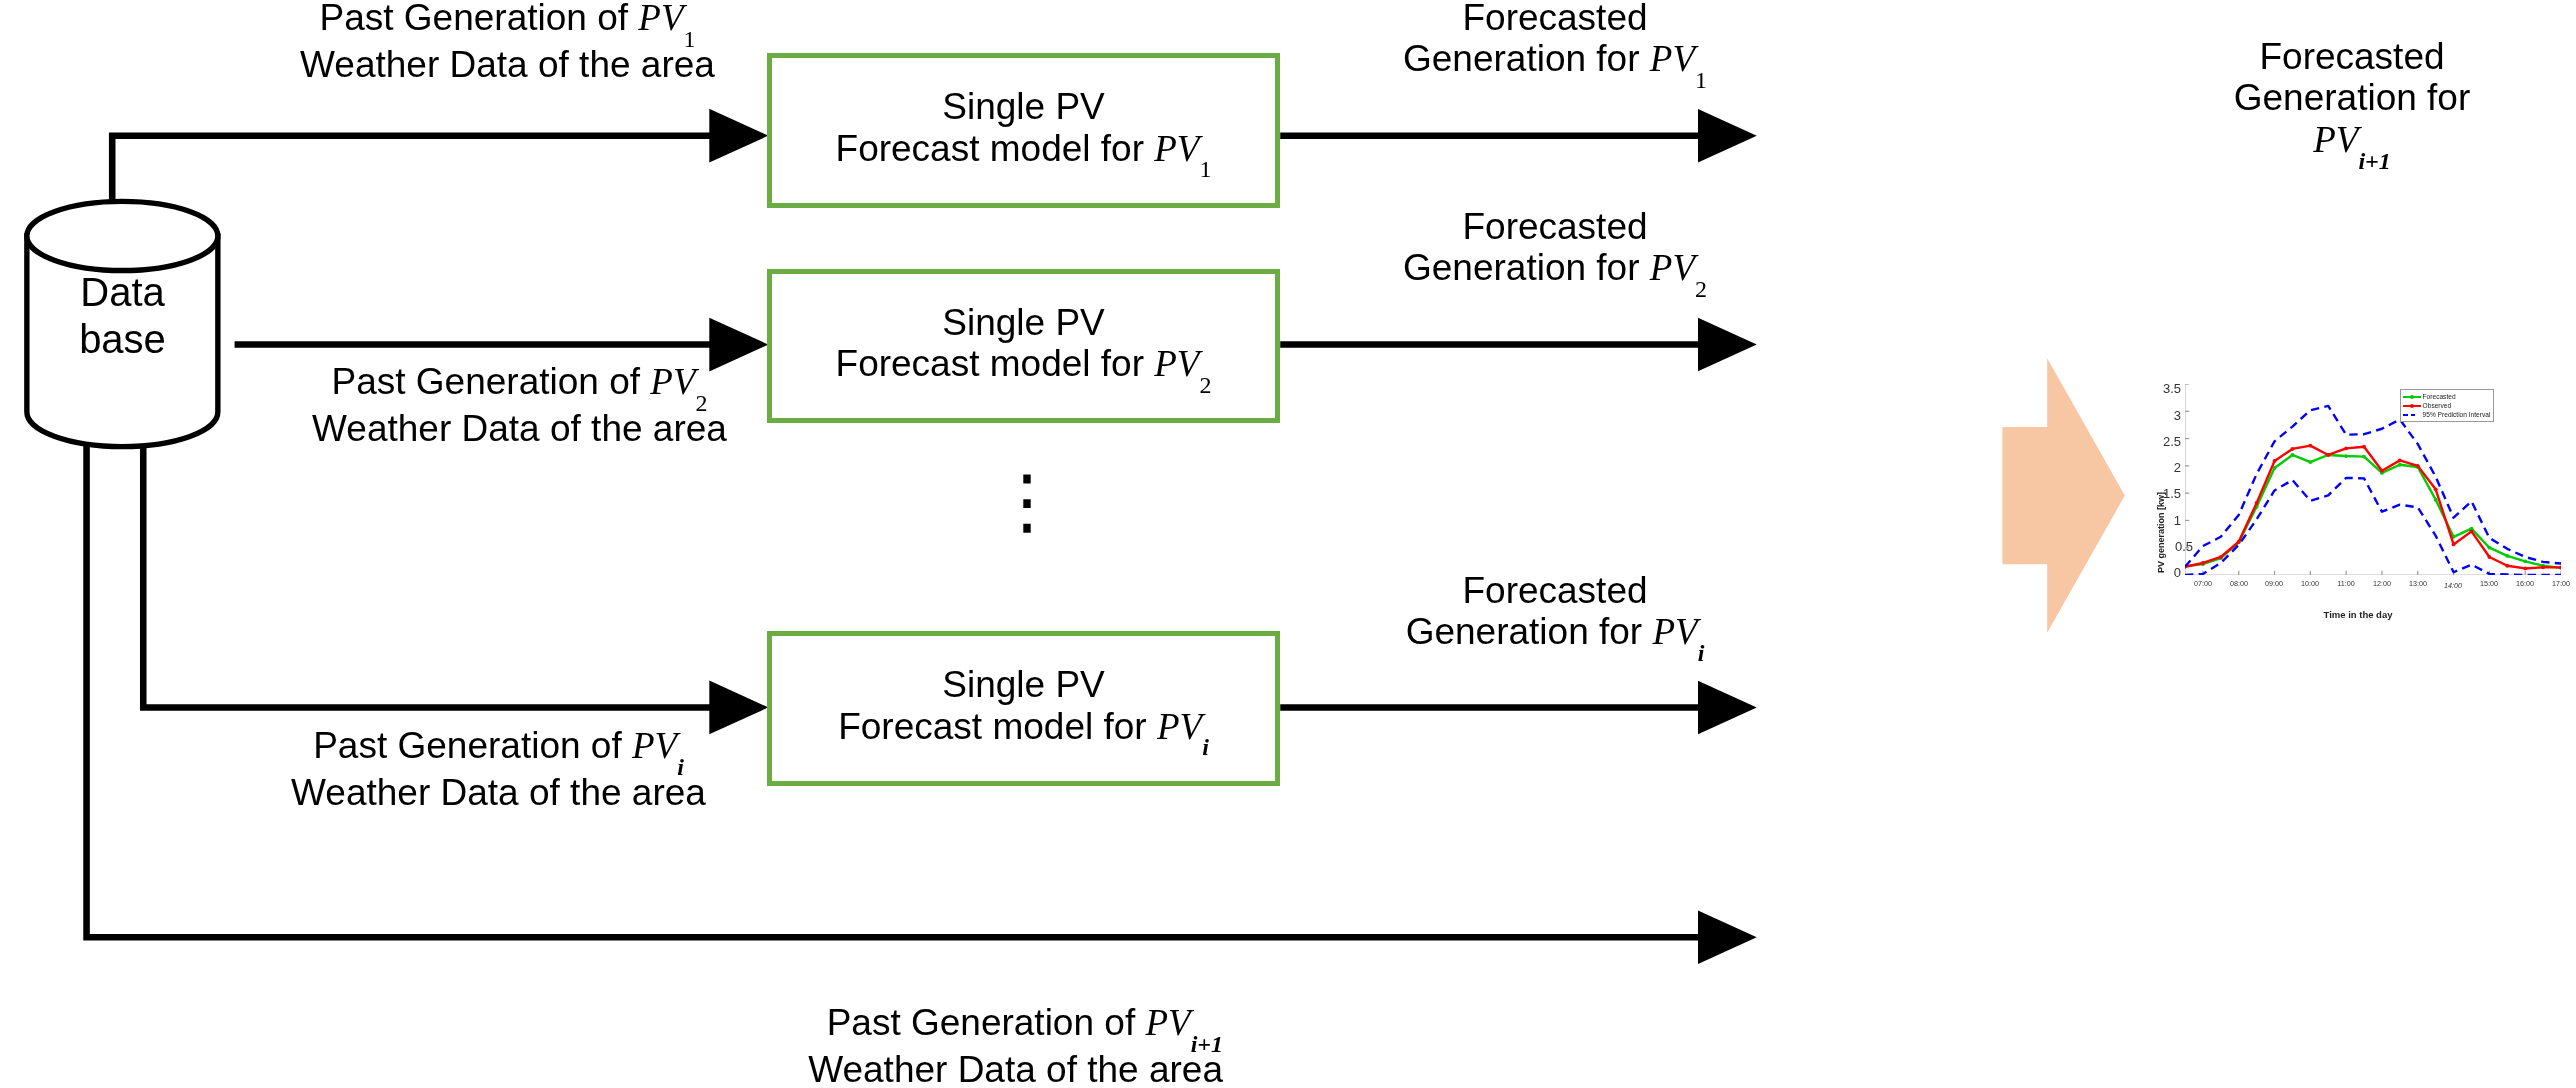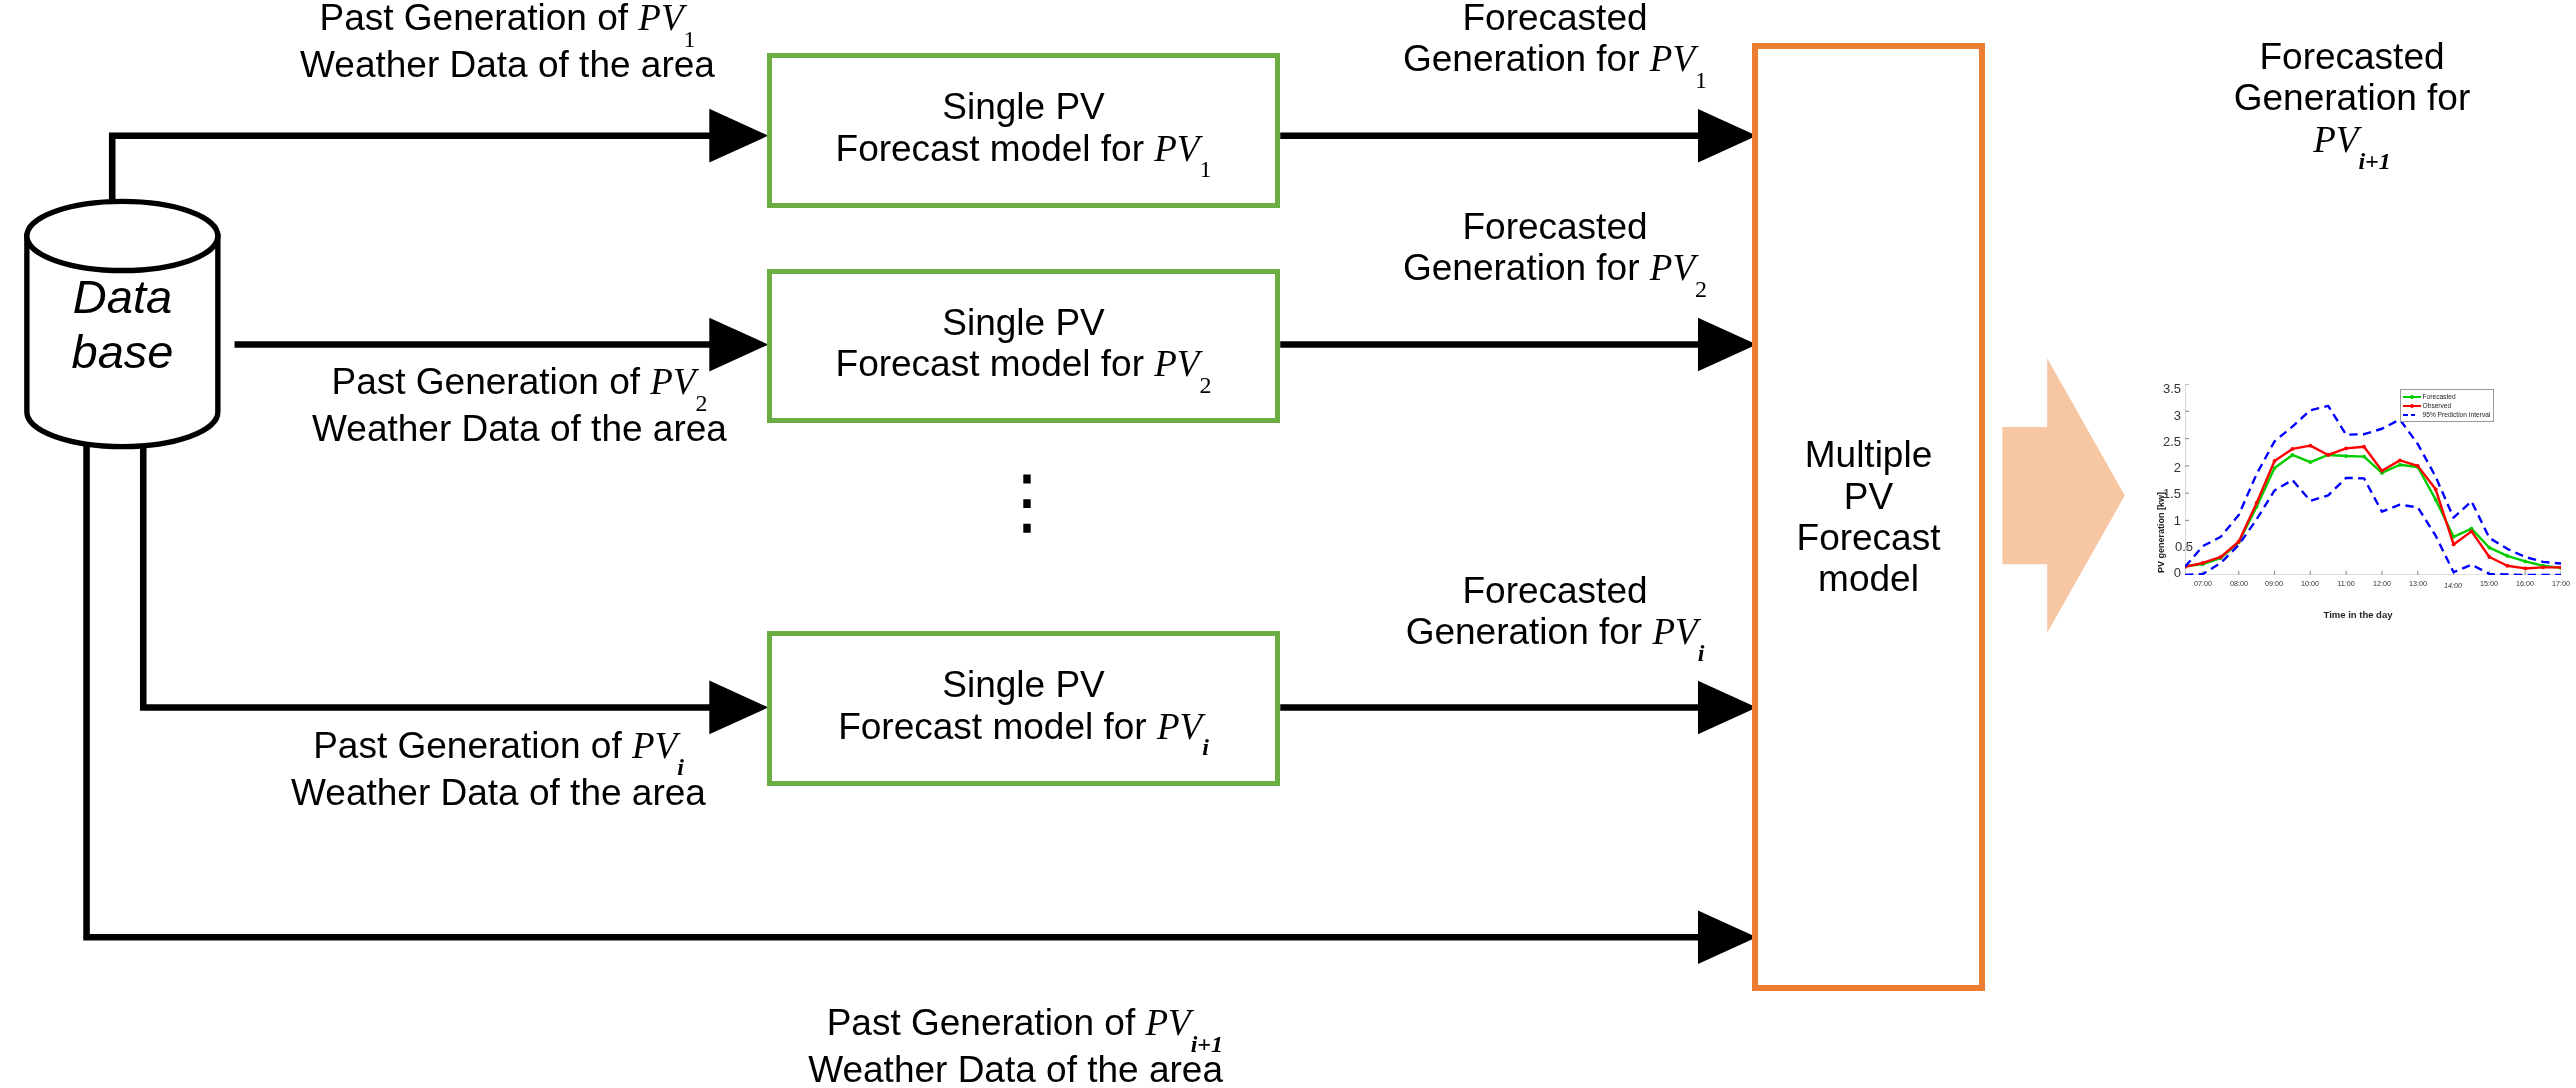--- a/index.html
+++ b/index.html
@@ -14,21 +14,21 @@
             vertical-align:sub;position:relative;top:8.4px;font-weight:bold;}
   .lbl .subn{font-family:"Liberation Serif",serif;font-style:normal;font-size:24px;
             vertical-align:sub;position:relative;top:8.4px;}
 
   .box{position:absolute;background:#fff;box-sizing:border-box;
        display:flex;align-items:center;justify-content:center;text-align:center;}
   .greenbox{border:5.4px solid #6CAD43;}
   .orangebox{border:6.6px solid #ED7D31;}
 
   .dbwrap{position:absolute;}
-  .dblabel{position:absolute;text-align:center;width:100%;line-height:1.18;font-size:47px;font-style:italic;}
+  .dblabel{position:absolute;text-align:center;width:100%;line-height:1.18;font-size:40px;}
 
   .chart{position:absolute;background:#fff;}
   .ytitle{position:absolute;font-size:9px;font-weight:bold;color:#222;
           transform:rotate(-90deg);transform-origin:left top;white-space:nowrap;}
   .xtitle{position:absolute;font-size:9.5px;font-weight:bold;color:#222;
           width:100%;text-align:center;}
   .ytick{position:absolute;font-size:13px;color:#333;text-align:right;width:20px;}
   .xtick{position:absolute;font-size:7.2px;color:#333;text-align:center;width:36px;}
   .legendbox{position:absolute;border:0.6px solid #999;background:#fff;padding:1.8px 3px 1.8px 1.8px;}
   .legrow{display:flex;align-items:center;height:9px;}
@@ -129,28 +129,20 @@
   <div class="lbl" style="left:1328px;top:206px;width:454px;">
     <span>Forecasted</span><br>
     <span>Generation for </span><span class="it">PV</span><span class="subn">2</span>
   </div>
 
   <div class="lbl" style="left:1328px;top:570px;width:454px;">
     <span>Forecasted</span><br>
     <span>Generation for </span><span class="it">PV</span><span class="sub">i</span>
   </div>
 
-  <div class="box orangebox" style="left:1752px;top:43px;width:233px;height:948px;">
-    <div class="lbl" style="position:static;width:100%;">
-      <span>Multiple</span><br>
-      <span>PV</span><br>
-      <span>Forecast</span><br>
-      <span>model</span>
-    </div>
-  </div>
 
   <div class="lbl" style="left:2125px;top:36px;width:454px;">
     <span>Forecasted</span><br>
     <span>Generation for</span><br>
     <span class="it">PV</span><span class="sub">i+1</span>
   </div>
 
   <div class="chart" style="left:2149px;top:376px;width:418px;height:251px;">
 
     <div class="ytitle" style="left:7.2px;top:197px;">PV generation [kw]</div>

